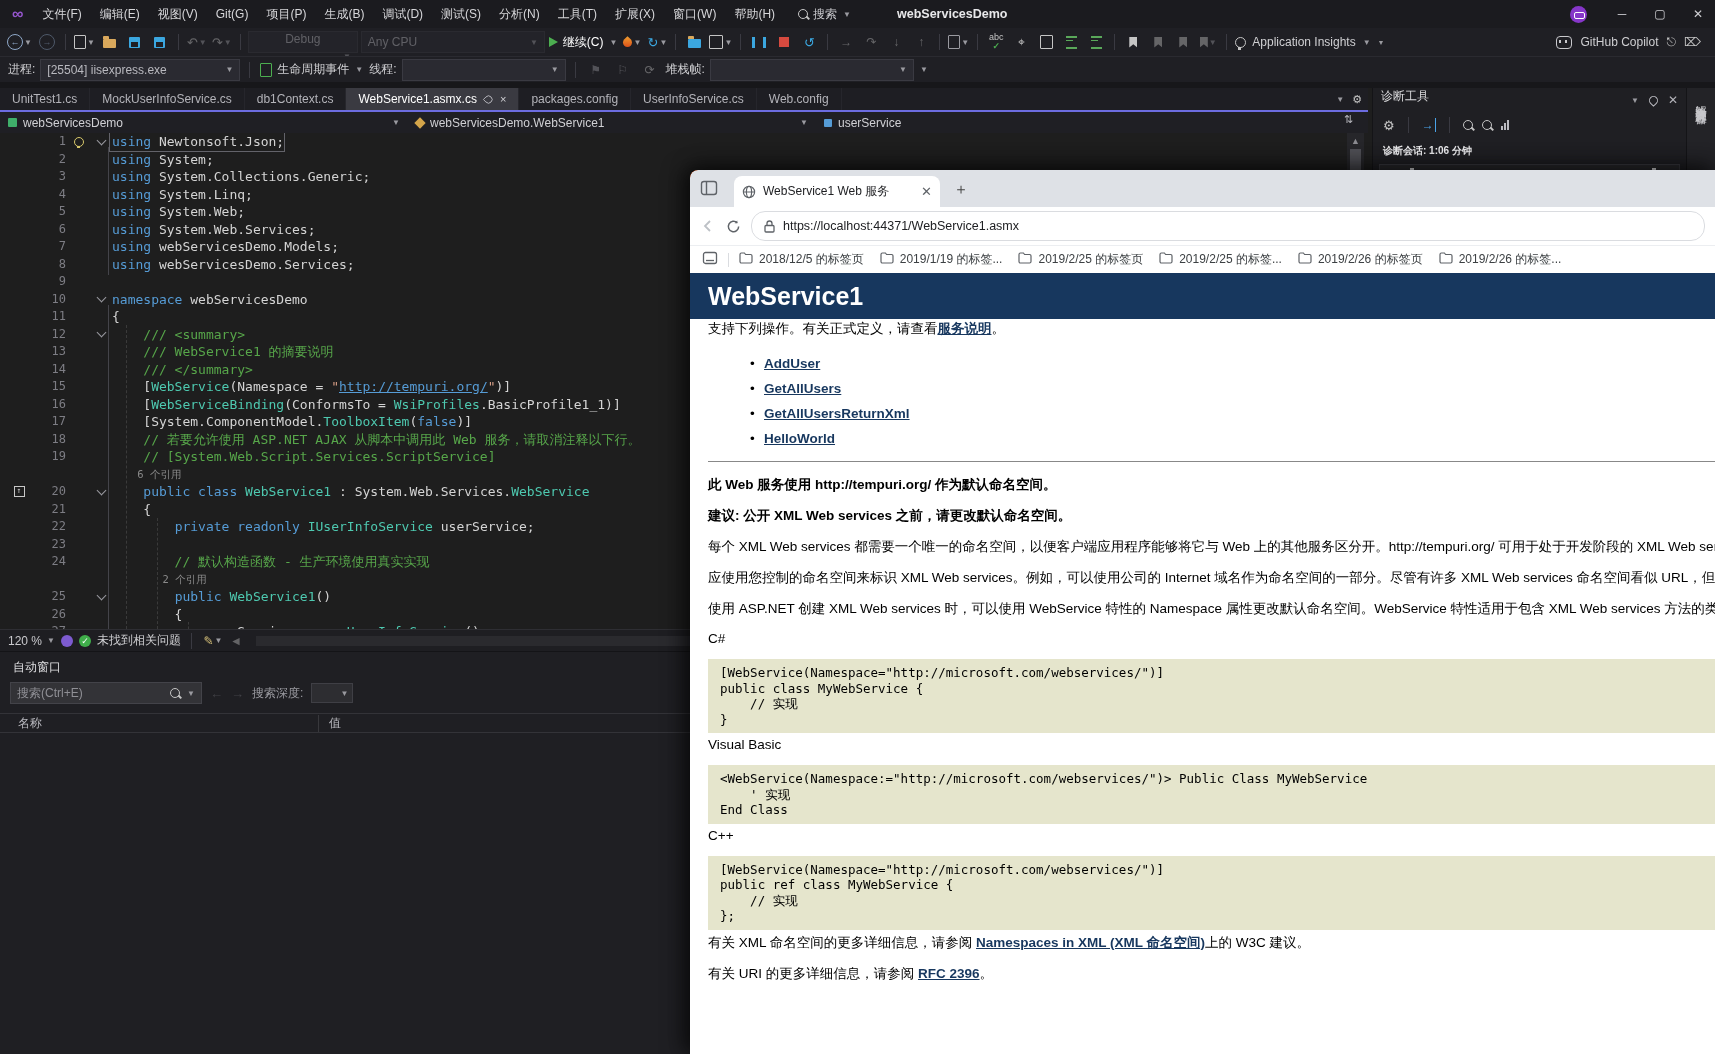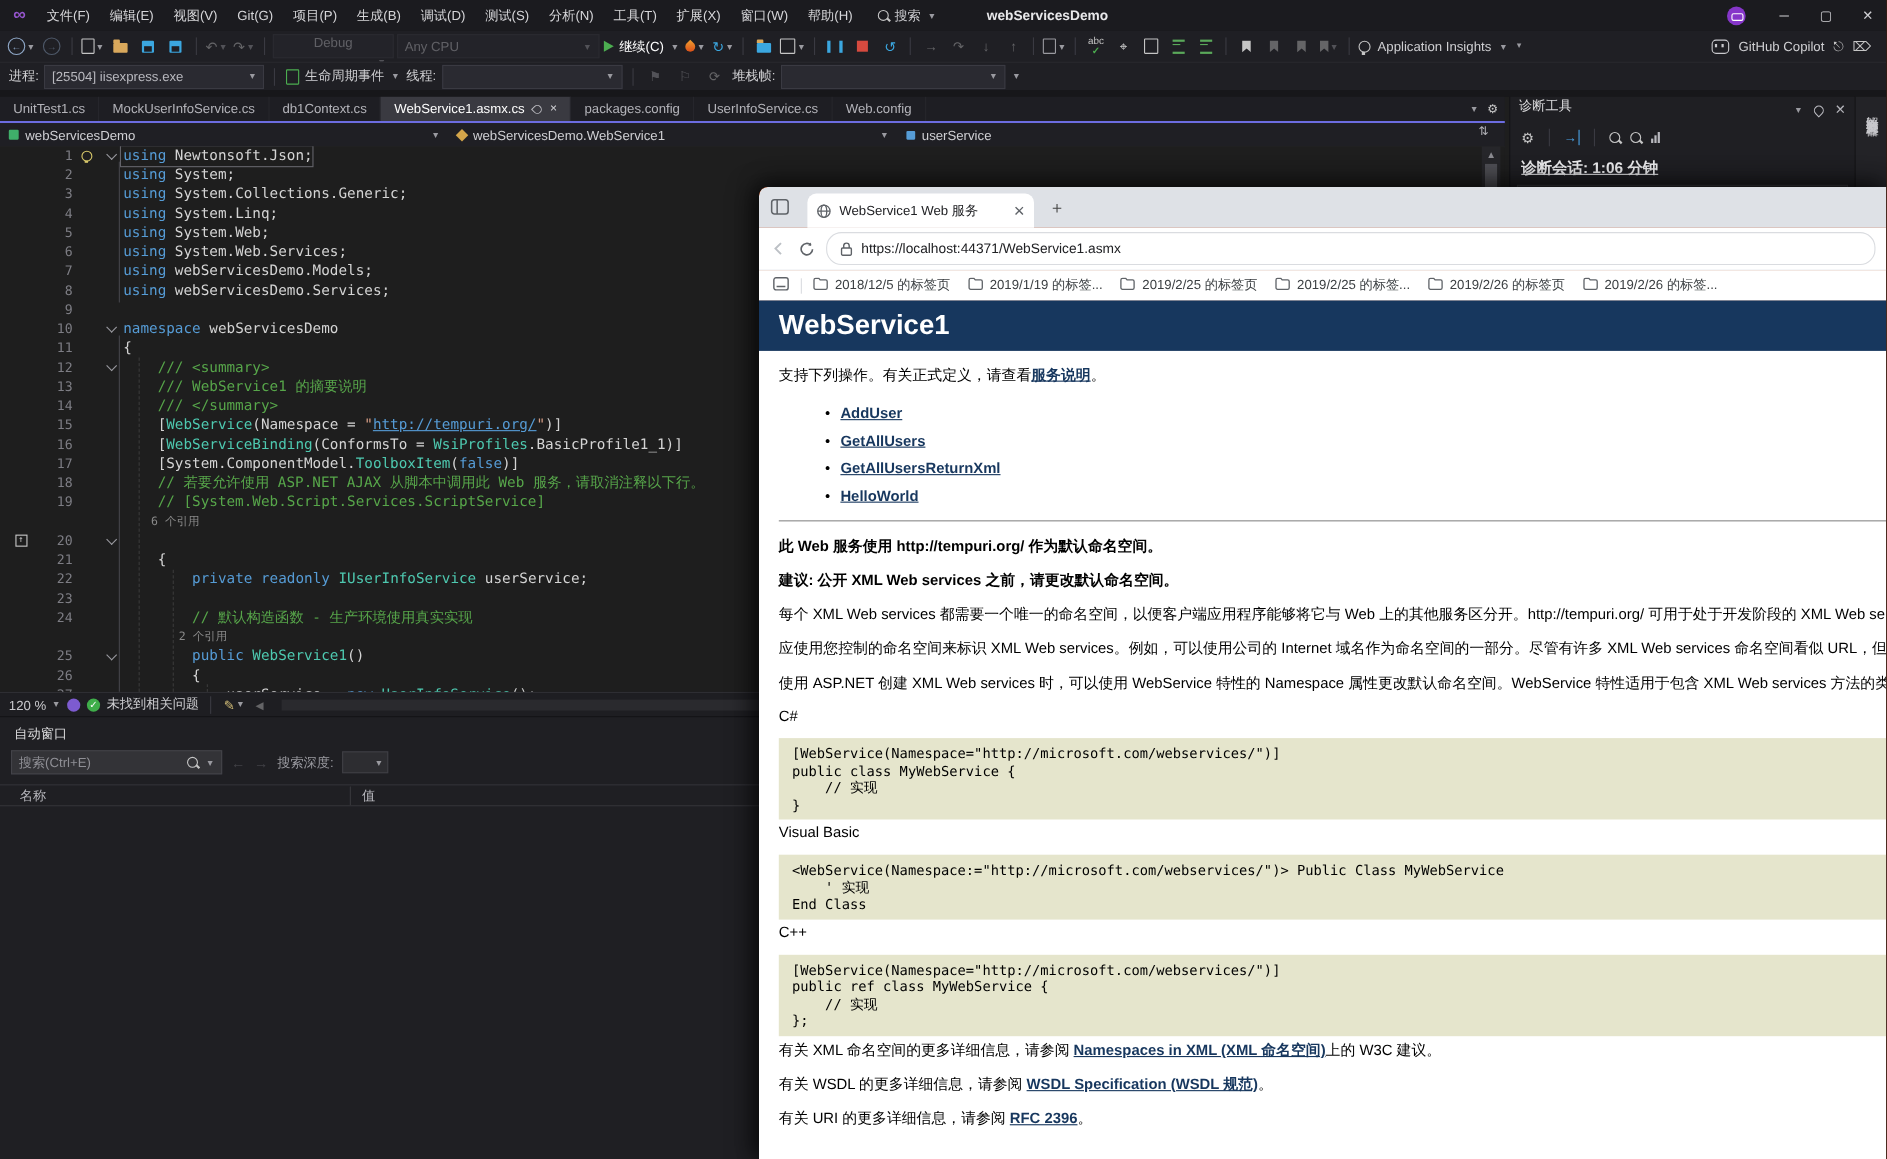--- a/index.html
+++ b/index.html
@@ -110,21 +110,21 @@
   .navarr{color:#6f6f75;font-size:13px;}
   .depthcombo{width:36px;height:18px;background:#2d2d31;border:1px solid #3f3f45;display:flex;align-items:center;justify-content:flex-end;padding-right:4px;}
   .autos-header{display:flex;margin-top:9px;border-top:1px solid #333338;border-bottom:1px solid #333338;height:18px;align-items:center;color:#b9b9bf;}
   .autos-header .c1{flex:0 0 300px;padding-left:18px;border-right:1px solid #38383c;}
   .autos-header .c2{padding-left:10px;}
   
   .diag{position:absolute;left:1372px;top:88px;width:314px;height:966px;background:#1f1f23;border-left:1px solid #141417;box-sizing:border-box;}
   .diag-head{display:flex;height:24px;padding:0 8px;color:#dcdcde;}
   .diag-head .btns{margin-left:auto;display:flex;align-items:center;gap:10px;color:#b4b4ba;}
   .diag-tools{display:flex;align-items:center;gap:9px;height:26px;padding-left:10px;}
-  .diag-session{padding:6px 0 4px 10px;color:#ececee;font-weight:bold;font-size:14px;text-decoration:underline;}
+  .diag-session{padding:6px 0 4px 10px;color:#ececee;font-weight:bold;font-size:10px;}
   .timeline{position:relative;margin:2px 6px 0 6px;height:22px;background:#2a2a2e;border:1px solid #3a3a40;color:#dcdcde;font-size:11px;}
   .tick{position:absolute;top:3px;width:4px;height:14px;background:#e8e8ea;}
   .right-strip{position:absolute;left:1686px;top:88px;width:29px;height:966px;background:#232327;border-left:1px solid #141417;box-sizing:border-box;}
   .vtext{writing-mode:vertical-rl;color:#c8c8cc;font-size:11.5px;margin:8px auto 0 auto;display:block;width:14px;letter-spacing:1px;}
   .gapstrip{position:absolute;left:0;top:82px;width:1715px;height:6px;background:#17171a;}
   
   .browser{position:absolute;left:690px;top:170px;width:1025px;height:884px;z-index:10;
            border-radius:8px 0 0 0;box-shadow:-8px 0 20px rgba(0,0,0,.5),0 -6px 20px rgba(0,0,0,.45);
            background:#c2410c;overflow:hidden;font-family:"Liberation Sans",sans-serif;}
   .btabs{height:37px;background:#dee1e6;position:relative;border-radius:8px 0 0 0;}
@@ -136,21 +136,21 @@
   .baddr{height:38px;background:#fff;display:flex;align-items:center;padding:0 10px;gap:10px;border-bottom:1px solid #eceef1;}
   .navic{color:#5f6368;display:flex;align-items:center;}
   .navic.dis{color:#bdc1c6;}
   .urlpill{flex:1;height:28px;border:1px solid #dadce0;border-radius:14px;display:flex;align-items:center;padding:0 12px;gap:8px;}
   .urltxt{font-size:12.5px;color:#202124;}
   .bbooks{height:27px;background:#fff;display:flex;align-items:center;padding:0 12px;gap:10px;}
   .bkdiv{width:1px;height:14px;background:#dadce0;}
   .bkitem{display:flex;align-items:center;gap:6px;font-size:12px;color:#3c4043;margin-right:16px;white-space:nowrap;}
   .bpage{height:782px;background:#fff;overflow:hidden;}
   .bband{height:46px;line-height:46px;color:#fff;font-size:25px;font-weight:bold;padding-left:18px;}
-  .bbody{padding:13px 0 0 18px;font-size:13.5px;color:#000;}
+  .bbody{padding:1px 0 0 18px;font-size:13.5px;color:#000;}
   .bbody p{margin:0 0 13px 0;}
   .blink{font-weight:bold;text-decoration:underline;cursor:pointer;}
   .opslist{list-style:none;margin:2px 0 10px 0;padding-left:56px;}
   .opslist li{line-height:25px;position:relative;}
   .opslist li::before{content:"•";position:absolute;left:-14px;color:#000;}
   .bhr{border:none;border-top:1px solid #888;margin:10px 0 14px 0;}
   .bbold{font-weight:bold;white-space:nowrap;margin:0 0 14px 0;}
   .bpara{white-space:nowrap;margin:0 0 14px 0;}
   .langlbl{margin:4px 0 5px 0;}
   .codeblk{font-family:"DejaVu Sans Mono",monospace;font-size:12.5px;line-height:15.5px;padding:6px 12px;margin:0 0 4px 0;white-space:pre;}
@@ -565,20 +565,21 @@
         </div>
         <div class="crow">
           <span class="g-glyph">
             <span class="classglyph">↑</span>
           </span>
           <span class="g-num">20</span>
           <span class="g-bulb"></span>
           <span class="g-chev">
             <span class="chev"></span>
           </span>
+          <span class="ctext"><span class="tk-n">    </span><span class="tk-k">public</span><span class="tk-n"> </span><span class="tk-k">class</span><span class="tk-t"> WebService1</span><span class="tk-n"> : System.Web.Services.</span><span class="tk-t">WebService</span></span>
         </div>
         <div class="crow">
           <span class="g-glyph"></span>
           <span class="g-num">21</span>
           <span class="g-bulb"></span>
           <span class="g-chev"></span>
           <span class="ctext"><span class="tk-n">    {</span></span>
         </div>
         <div class="crow">
           <span class="g-glyph"></span>
@@ -834,21 +835,18 @@
 End Class</pre>
         <p class="langlbl">C++</p>
         <pre class="codeblk" style="background: rgb(229, 229, 204);">[WebService(Namespace="http://microsoft.com/webservices/")]
 public ref class MyWebService {
     // 实现
 };</pre>
         <p class="bpara">
           <span>有关 XML 命名空间的更多详细信息，请参阅 </span><a class="blink" style="color: rgb(23, 55, 94);">Namespaces in XML (XML 命名空间)</a><span>上的 W3C 建议。</span>
         </p>
         <p class="bpara">
-          <span>有关 WSDL 的更多详细信息，请参阅 </span><a class="blink" style="color: rgb(23, 55, 94);">WSDL Specification (WSDL 规范)</a><span>。</span>
-        </p>
-        <p class="bpara">
           <span>有关 URI 的更多详细信息，请参阅 </span><a class="blink" style="color: rgb(23, 55, 94);">RFC 2396</a><span>。</span>
         </p>
       </div>
     </div>
   </div>
 </div>
 
 </body></html>

